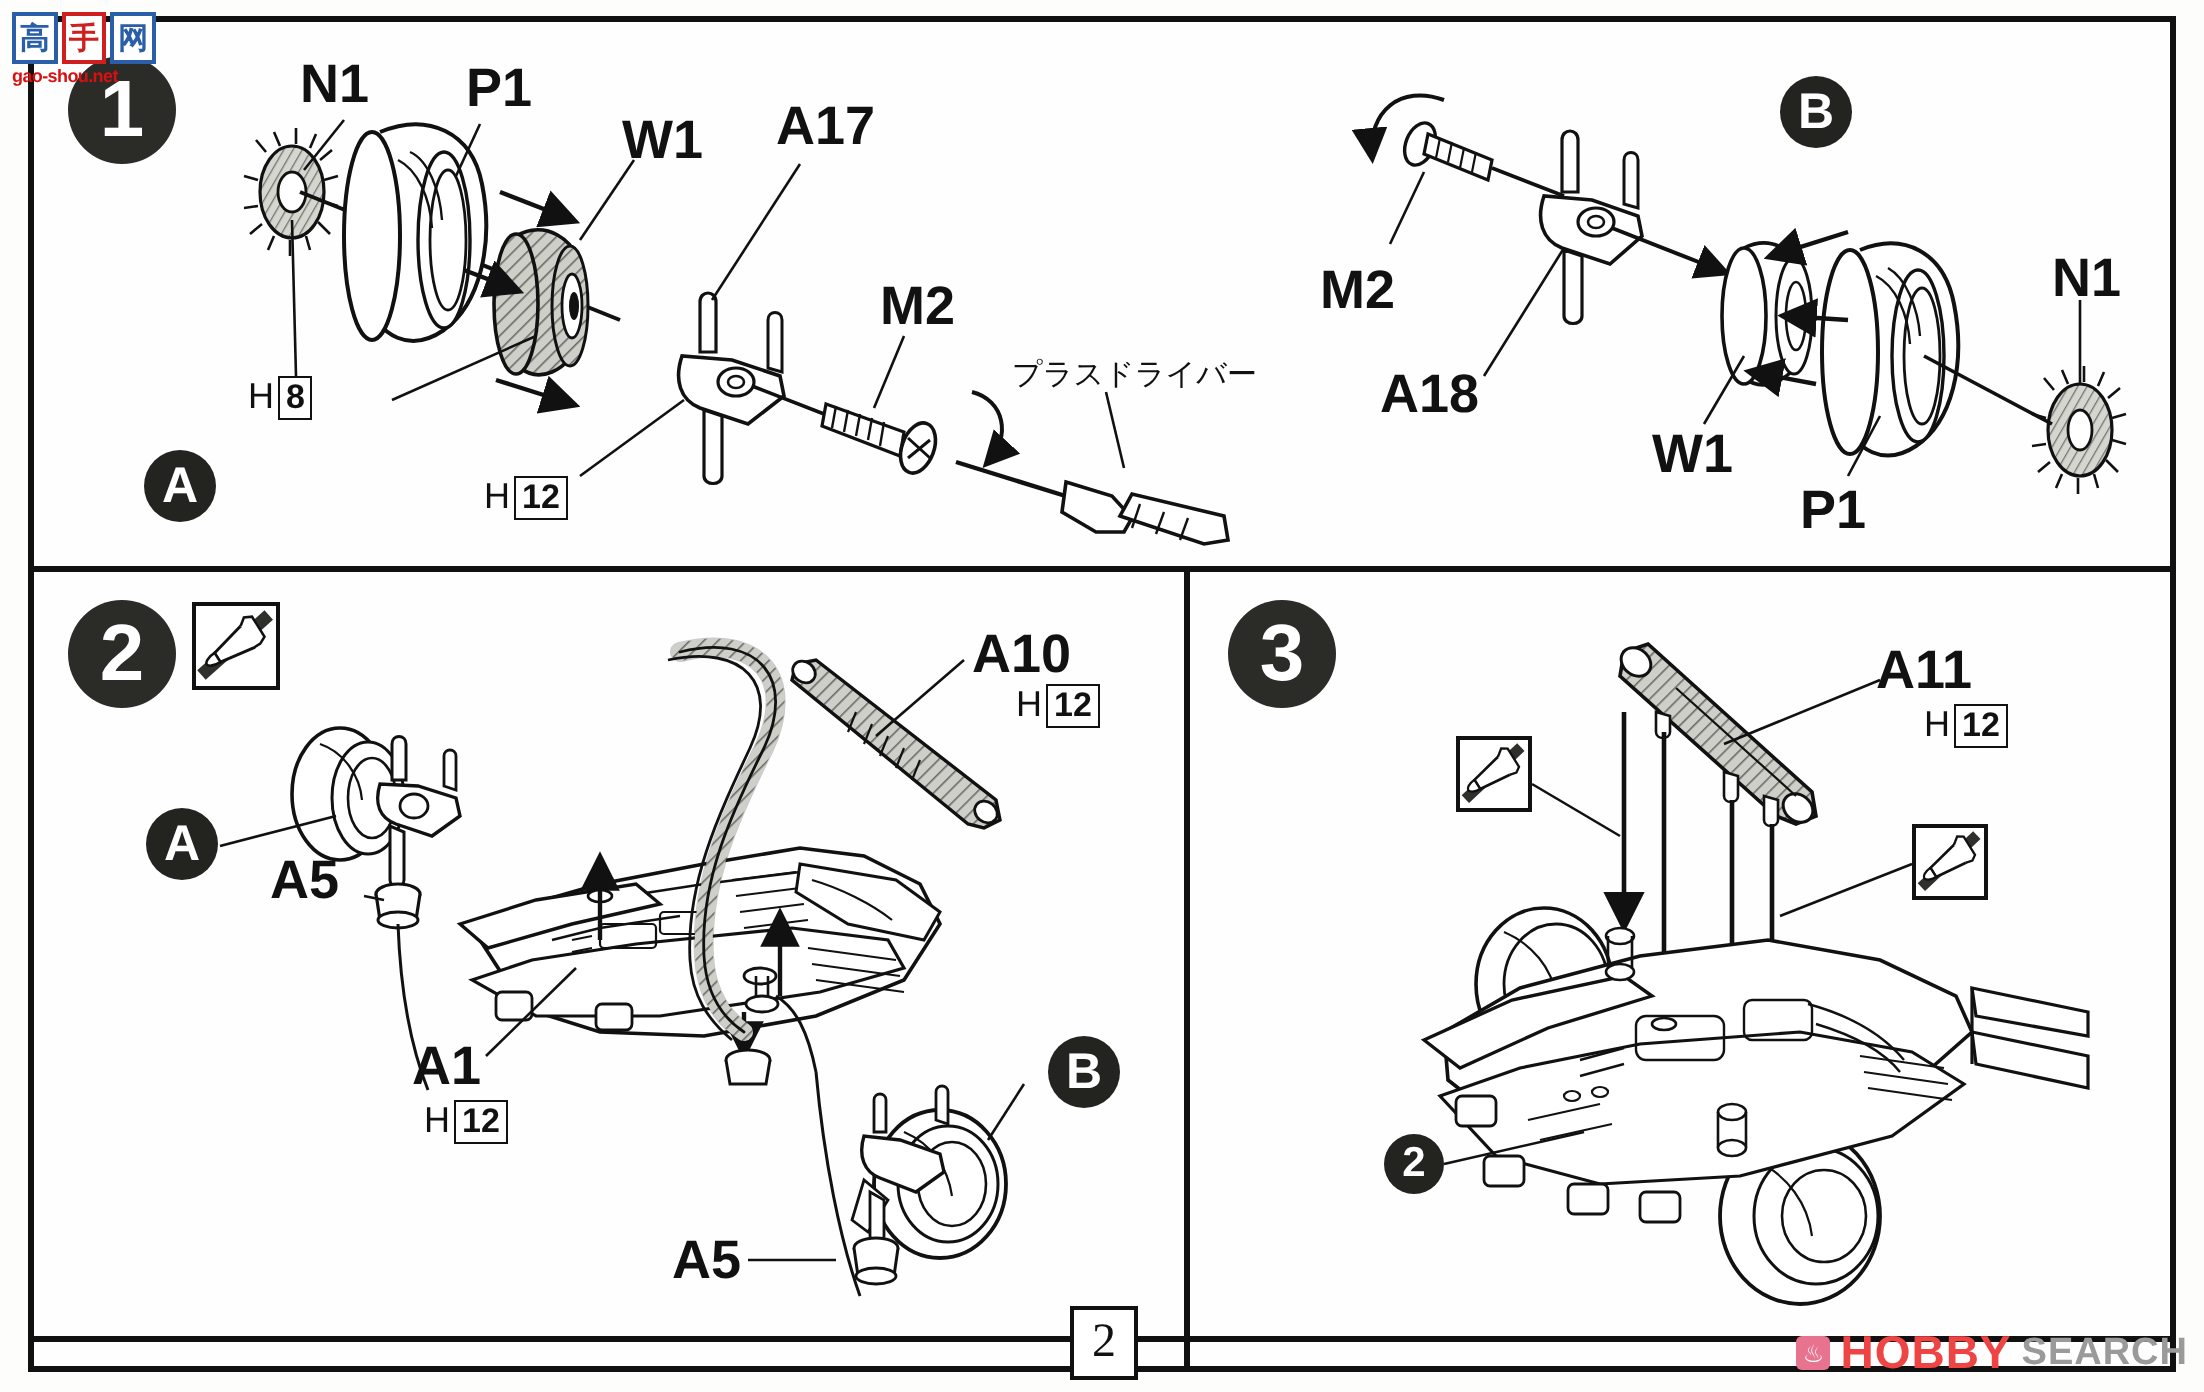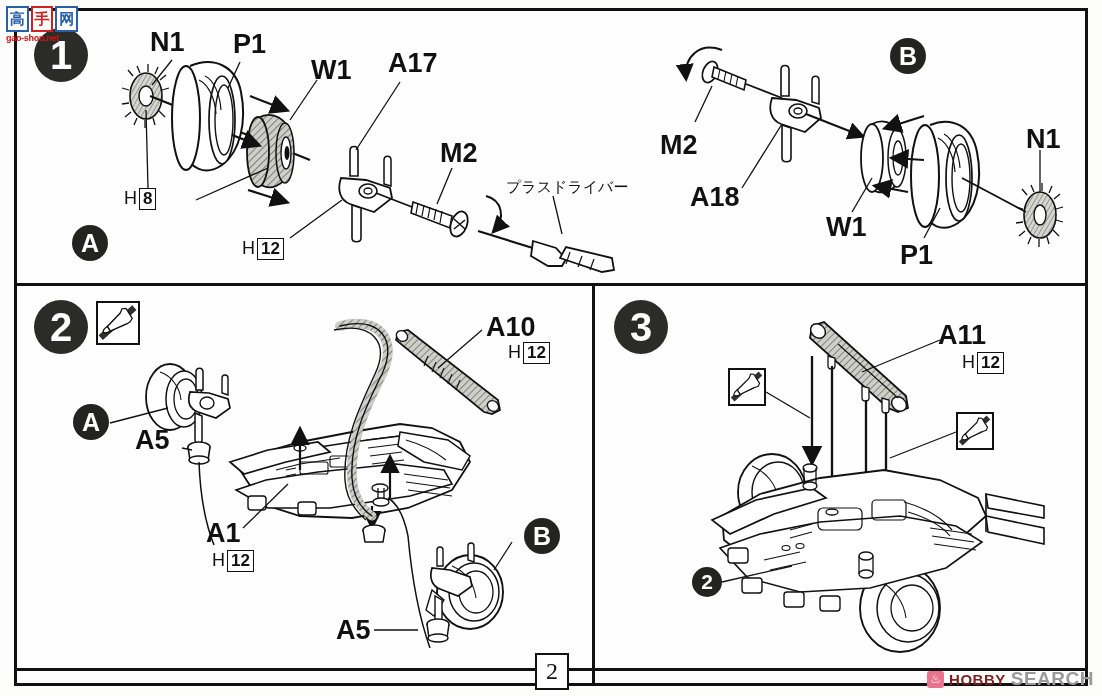--- a/index.html
+++ b/index.html
@@ -94,21 +94,21 @@
     margin-top:1px;font-size:9px;font-weight:bold;color:#d81010;
     letter-spacing:-.3px;font-family:"Liberation Sans",sans-serif;
   }
   .wm-hobby{
     position:absolute;right:8px;bottom:6px;display:flex;align-items:center;gap:5px;
   }
   .wm-hobby .hico{
     width:17px;height:17px;background:#e8738f;border-radius:3px;color:#fff;
     font-size:12px;display:flex;align-items:center;justify-content:center;
   }
-  .wm-hobby .hb{font-size:15px;font-weight:bold;color:#7f1d1d;letter-spacing:.5px;}
+  .wm-hobby .hb{font-size:23px;font-weight:bold;color:#ef4444;letter-spacing:.5px;}
   .wm-hobby .hs{font-size:19px;font-weight:bold;color:#9a9a9a;letter-spacing:.5px;text-align:center;}
 
   svg.art{position:absolute;left:0;top:0;overflow:visible;}
   .ln{stroke:#111;fill:none;}
 </style>
 </head>
 <body>
 
 <div class="sheet">
 

